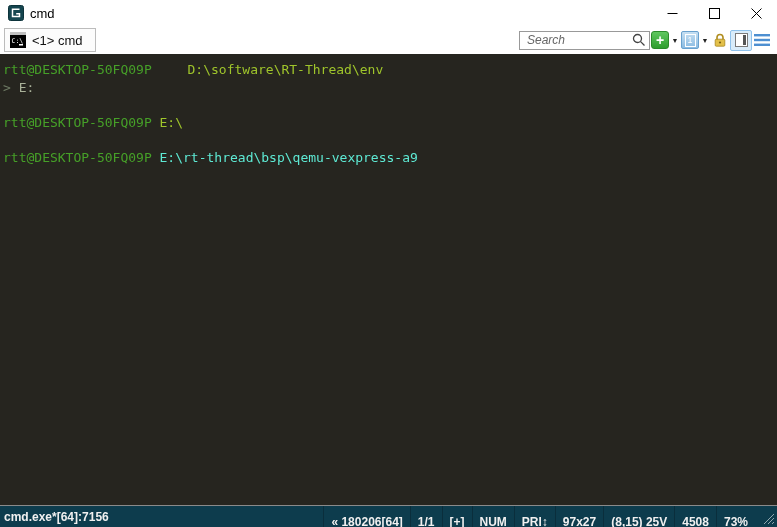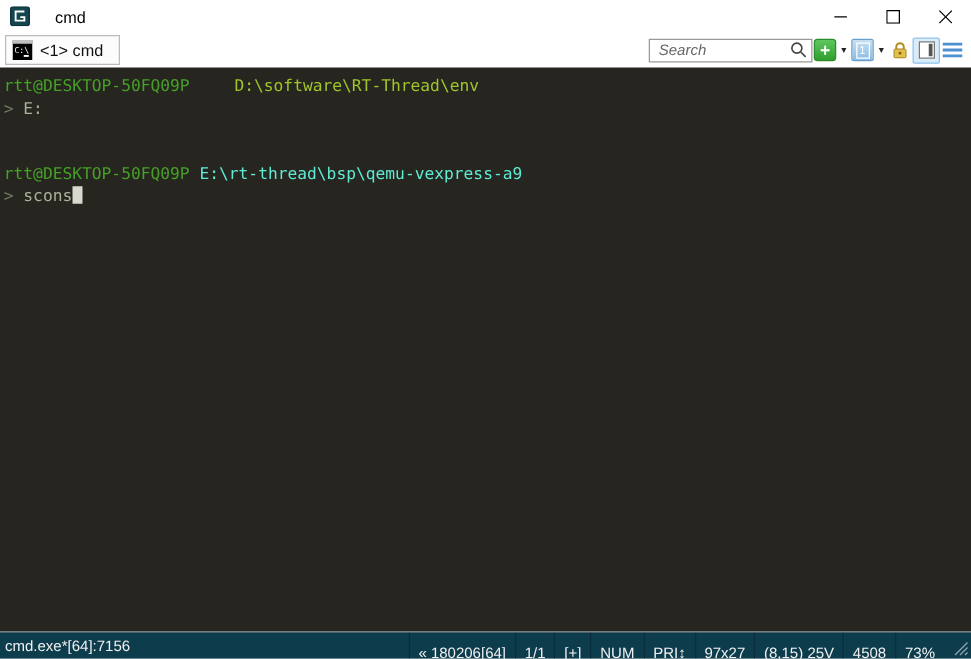--- a/index.html
+++ b/index.html
@@ -1,21 +1,21 @@
 <!DOCTYPE html>
 <html><head>
 <meta charset="utf-8">
 <style>
   html,body{margin:0;padding:0;}
   body{width:777px;height:527px;overflow:hidden;font-family:"Liberation Sans",sans-serif;background:#fff;}
   .window{width:777px;height:527px;display:flex;flex-direction:column;background:#fff;box-sizing:border-box;}
 
   
   .titlebar{height:26px;display:flex;align-items:stretch;background:#fff;flex:0 0 auto;}
-  .title-left{display:flex;align-items:center;gap:20px;padding-left:8px;flex:1;}
+  .title-left{display:flex;align-items:center;gap:6px;padding-left:8px;flex:1;}
   .title-text{font-size:13px;color:#000;}
   .win-controls{display:flex;}
   .win-btn{width:42px;display:flex;align-items:center;justify-content:center;background:transparent;border:none;padding:0;cursor:default;}
 
   
   .tabbar{height:28px;background:#fff;display:flex;align-items:center;padding:0 4px;flex:0 0 auto;}
   .tab{display:flex;align-items:center;gap:6px;height:24px;padding:0 12px 0 5px;border:1px solid #bcbcbc;background:#fcfcfc;font-size:13px;color:#111;box-sizing:border-box;}
   .tabbar-right{margin-left:auto;display:flex;align-items:center;gap:1px;padding-right:2px;}
   .searchbox{display:flex;align-items:center;border:1px solid #999;background:#fff;width:131px;height:19px;padding:0 3px 0 5px;box-sizing:border-box;}
   .searchbox input{border:none;outline:none;flex:1;min-width:0;font-size:12px;font-family:"Liberation Sans",sans-serif;color:#333;background:transparent;}
@@ -28,21 +28,21 @@
   .btn-panel{width:22px;height:21px;background:#d9ecfa;border:1px solid #8fc2ec;border-radius:2px;}
   .panel-glyph{width:13px;height:14px;background:#fff;border:1px solid #7a7a7a;box-sizing:border-box;position:relative;}
   .panel-glyph::after{content:"";position:absolute;right:1px;top:1px;bottom:1px;width:3px;background:#555;}
 
   
   .terminal{flex:1;padding:7px 3px;font-family:"DejaVu Sans Mono",monospace;font-size:13px;line-height:17.5px;overflow:hidden;}
   .term-line{white-space:pre;}
   .cursor{display:inline-block;width:8px;height:14px;vertical-align:-2px;}
 
   
-  .statusbar{height:22px;border-top:1px solid #8a8a8a;box-sizing:border-box;display:flex;align-items:stretch;font-size:12px;flex:0 0 auto;}
+  .statusbar{height:22px;border-top:1px solid #8a8a8a;box-sizing:border-box;display:flex;align-items:stretch;font-size:12px;flex:0 0 auto;font-weight:bold;}
   .status-left{padding-left:4px;flex:1;display:flex;align-items:center;}
   .status-cells{display:flex;align-items:stretch;}
   .status-cell{padding:16px 7px;border-left:1px solid rgba(0,0,0,0.22);display:flex;align-items:center;white-space:nowrap;}
   .grip{width:22px;display:flex;align-items:flex-end;justify-content:flex-end;padding:0 2px 2px 0;box-sizing:border-box;}
 </style>
 </head>
 <body>
 
 <div class="window">
 
@@ -139,23 +139,23 @@
           </svg>
         </span>
       </button>
     </div>
   </div>
 
   <div class="terminal" id="terminal" style="background: rgb(38, 37, 31);">
       <div class="term-line"><span style="color: rgb(70, 160, 40);">rtt@DESKTOP-50FQ09P </span><span style="color: rgb(159, 197, 43); margin-left: 28px;">D:\software\RT-Thread\env</span></div>
       <div class="term-line"><span style="color: rgb(110, 122, 100);">&gt;</span><span style="color: rgb(169, 177, 153);"> E:</span></div>
       <div class="term-line">&nbsp;</div>
+      <div class="term-line"><span style="color: rgb(70, 160, 40);">rtt@DESKTOP-50FQ09P </span><span style="color: rgb(159, 197, 43);">E:\</span></div>
       <div class="term-line">&nbsp;</div>
       <div class="term-line"><span style="color: rgb(70, 160, 40);">rtt@DESKTOP-50FQ09P </span><span style="color: #5eead4;">E:\rt-thread\bsp\qemu-vexpress-a9</span></div>
-      <div class="term-line"><span style="color: rgb(110, 122, 100);">&gt;</span><span style="color: rgb(169, 177, 153);"> scons</span><span class="cursor" style="background: rgb(216, 216, 206);"></span></div>
     </div>
 
   <div class="statusbar" id="statusbar" style="background: rgb(13, 60, 77); color: rgb(240, 240, 240);">
     <span class="status-left">cmd.exe*[64]:7156</span>
     <div class="status-cells" id="status-cells">
         <span class="status-cell">« 180206[64]</span>
         <span class="status-cell">1/1</span>
         <span class="status-cell">[+]</span>
         <span class="status-cell">NUM</span>
         <span class="status-cell">PRI↕</span>

